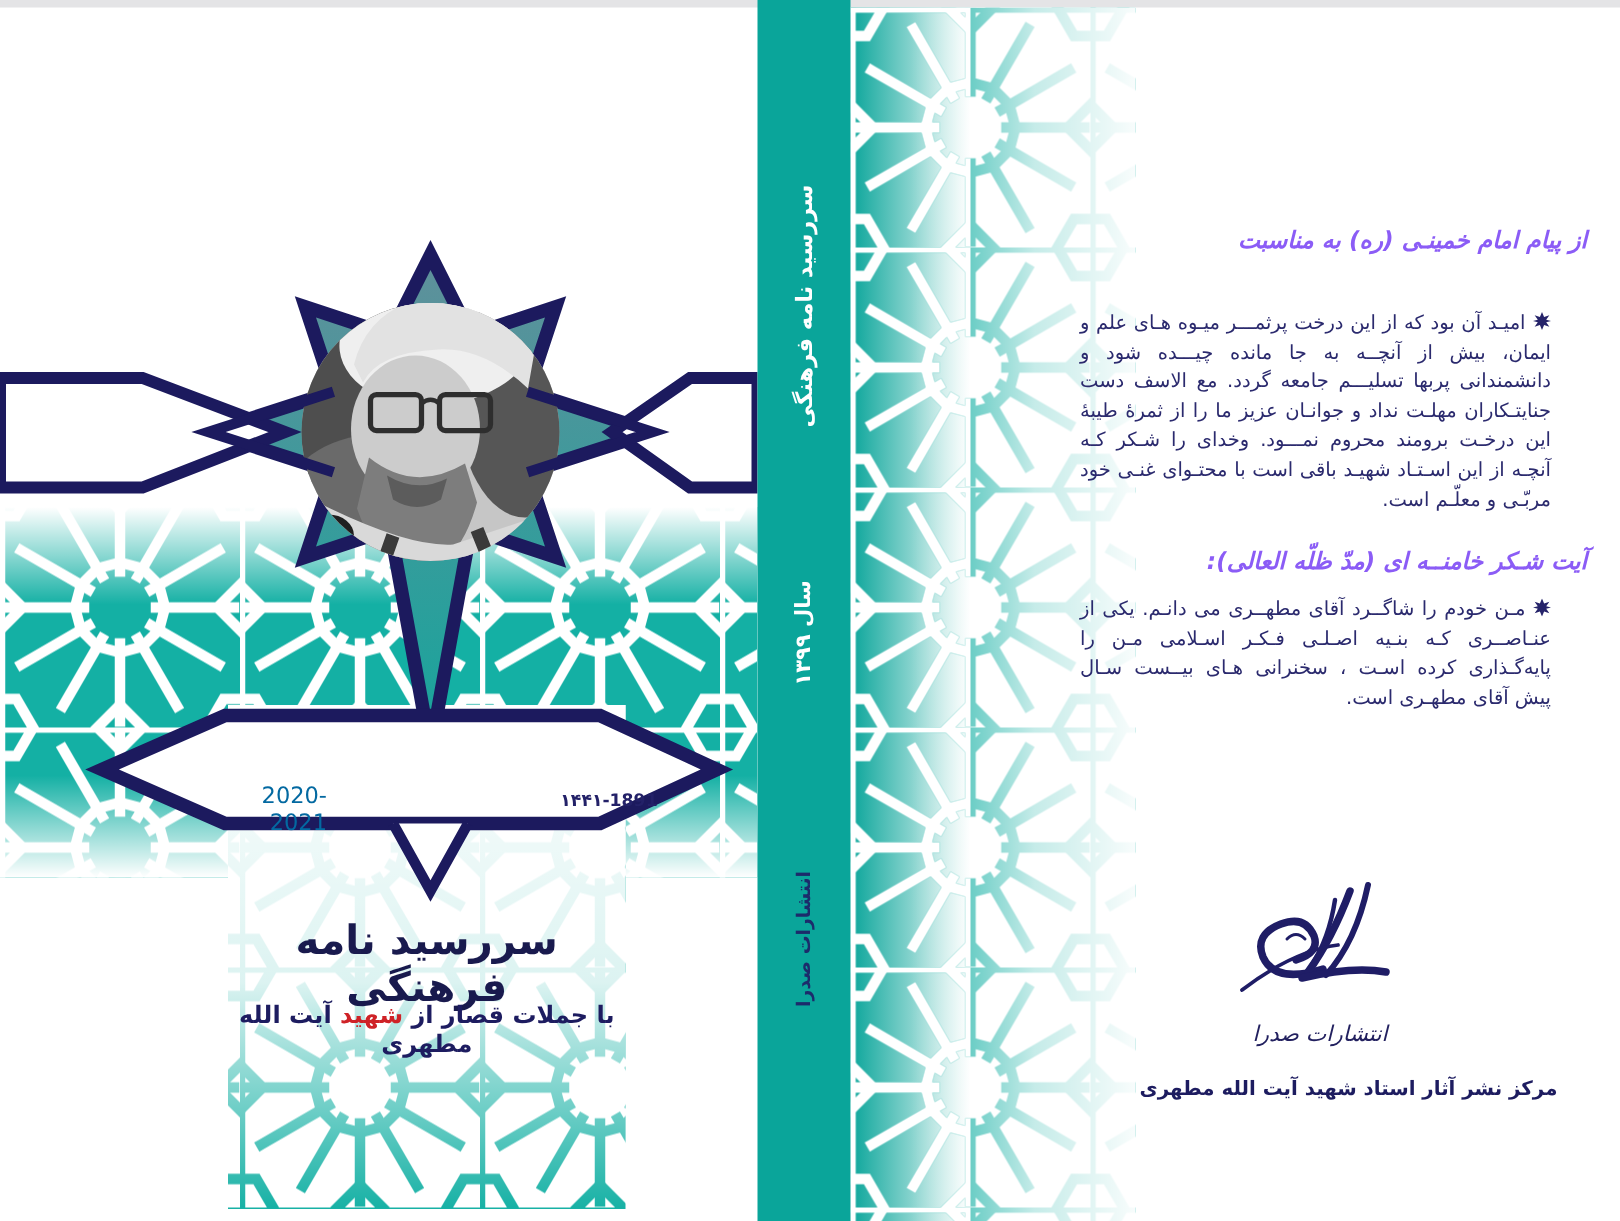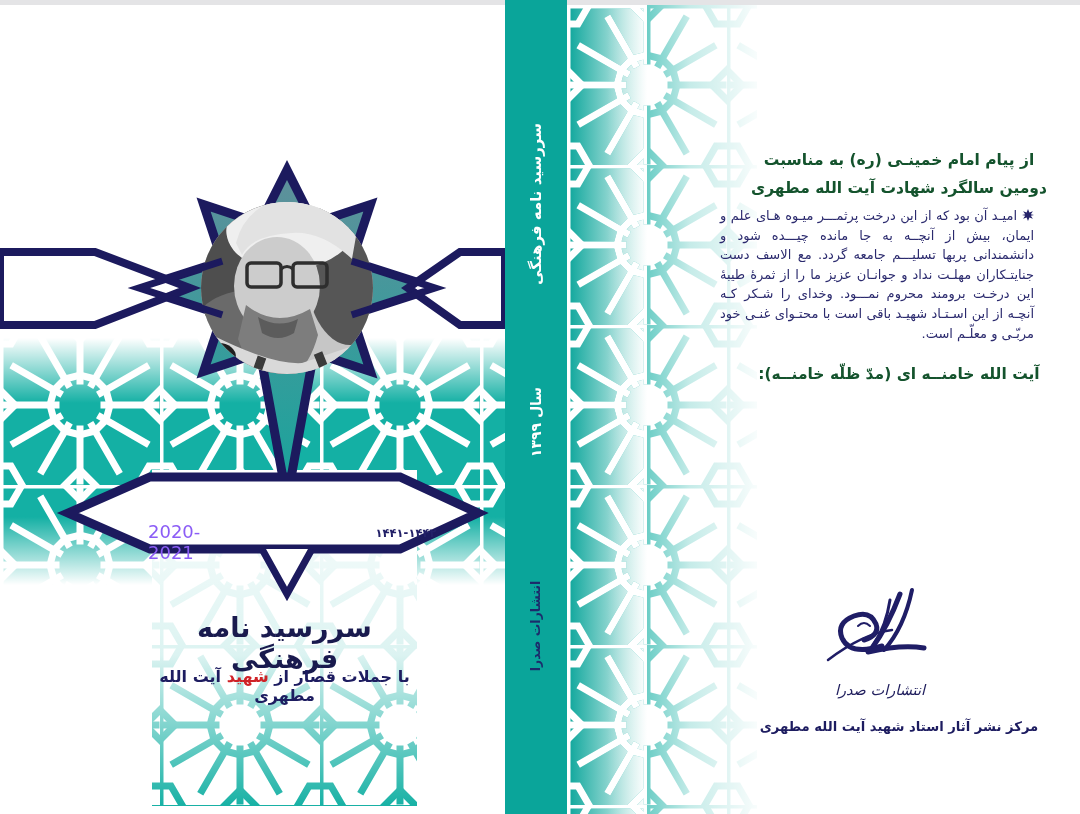--- a/index.html
+++ b/index.html
@@ -6,44 +6,44 @@
   #page{position:relative;width:1080px;height:814px;overflow:hidden;
         font-family:"DejaVu Sans",sans-serif;background:#ffffff;}
   .abs{position:absolute;}
   
   #top-strip{left:0;top:0;width:1080px;height:5px;background:#e4e4e6;}
   
   #front{left:0;top:5px;width:505px;height:809px;}
   #front svg{display:block;}
   .year-big{left:200px;top:480px;width:170px;text-align:center;
      font-size:62px;line-height:64px;font-weight:bold;color:#232168;letter-spacing:4px;}
-  .year-greg{left:148px;top:516px;width:70px;text-align:left;
-     font-size:18px;color:#8b5cf6;}
+  .year-greg{left:148px;top:516px;width:70px;text-align:right;
+     font-size:15px;color:#0369a1;}
   .year-hijri{left:370px;top:521px;width:72px;text-align:center;direction:rtl;
      font-size:11.5px;font-weight:bold;color:#232168;}
   .front-title{left:152px;top:607px;width:265px;text-align:center;direction:rtl;
      font-size:27px;font-weight:bold;color:#191a4e;}
   .front-subtitle{left:152px;top:662px;width:265px;text-align:center;direction:rtl;
      font-size:16px;font-weight:bold;color:#1d1c60;}
   .front-subtitle .hl{color:#cf2227;}
   
   #spine{left:505px;top:0;width:62px;height:814px;background:#0aa59a;}
   .spine-text{position:absolute;transform:rotate(-90deg);direction:rtl;
      text-align:center;white-space:nowrap;}
   #spine-title{left:-59px;top:193px;width:180px;height:22px;line-height:22px;
      font-size:15px;font-weight:bold;color:#ffffff;}
   #spine-year{left:-24px;top:412px;width:110px;height:20px;line-height:20px;
      font-size:14px;font-weight:bold;color:#ffffff;}
   #spine-pub{left:-24px;top:617px;width:110px;height:18px;line-height:18px;
      font-size:12.5px;font-weight:bold;color:#1c2b6b;}
   
   #back-strip{left:567px;top:5px;width:190px;height:809px;}
   .bk{direction:rtl;color:#2b2a6e;}
-  .bk-h{left:740px;width:318px;text-align:center;font-weight:bold;
-     font-size:15.5px;color:#14532d;line-height:28px;}
+  .bk-h{left:740px;width:318px;font-weight:bold;
+     font-size:15.5px;color:#8b5cf6;line-height:28px;font-style:italic;}
   .bk-p{left:720px;width:314px;text-align:justify;font-size:13px;line-height:19.6px;}
   .bullet{display:inline-block;vertical-align:-1px;margin-left:5px;}
   #logo{left:812px;top:586px;}
   #logo-caption{left:800px;top:682px;width:160px;text-align:center;
      font-size:14.5px;font-style:italic;color:#22205f;direction:rtl;}
   #back-footer{left:740px;top:719px;width:318px;text-align:center;direction:rtl;
      font-size:13.2px;font-weight:bold;color:#1d1c60;}
 </style>
 </head>
 <body>
@@ -148,21 +148,21 @@
       </g>
 
       <g>
         <polygon points="68,508 150,472 400,472 478,508 400,544 150,544" fill="#ffffff" stroke="#1c1a5e" stroke-width="9" stroke-linejoin="miter"></polygon>
         <polygon points="262,544 287,589 312,544" fill="#ffffff"></polygon>
         <path d="M262,544 L287,589 L312,544" fill="none" stroke="#1c1a5e" stroke-width="7"></path>
       </g>
     </svg>
 
     <div class="abs year-greg">2020-2021</div>
-    <div class="abs year-hijri">۱۴۴۱-۱۴۴۲</div>
+    <div class="abs year-hijri">۱۴۴۱-1891</div>
     <div class="abs front-title">سررسید نامه فرهنگی</div>
     <div class="abs front-subtitle"><span>با جملات قصار از </span><span class="hl">شهید</span><span> آیت الله مطهری</span></div>
   </div>
 
   <div id="spine" class="abs">
     <div id="spine-title" class="spine-text">سررسید نامه فرهنگی</div>
     <div id="spine-year" class="spine-text">سال ۱۳۹۹</div>
     <div id="spine-pub" class="spine-text">انتشارات صدرا</div>
   </div>
 
@@ -182,31 +182,35 @@
       <rect x="0" y="0" width="190" height="809" fill="#ffffff"></rect>
       <rect x="0" y="0" width="190" height="809" fill="url(#patTeal)"></rect>
       <rect x="0" y="0" width="80" height="809" fill="url(#tealEdge)"></rect>
       <rect x="0" y="0" width="80" height="809" fill="url(#patWhite)"></rect>
       <rect x="40" y="0" width="150" height="809" fill="url(#whiteFadeR)"></rect>
     </svg>
   </div>
 
   <div class="abs bk bk-h" style="top:146px">
     <div>از پیام امام خمینـی (ره) به مناسبت</div>
-    <div>دومین سالگرد شهادت آیت الله مطهری</div>
   </div>
 
   <div class="abs bk bk-p" style="top:206px">
     <svg class="bullet" width="12" height="12" viewBox="0 0 12 12">
       <polygon fill="#26246a" points="6,0 7.4,3.4 10.9,2.2 8.8,5.2 12,6 8.8,6.8 10.9,9.8 7.4,8.6 6,12 4.6,8.6 1.1,9.8 3.2,6.8 0,6 3.2,5.2 1.1,2.2 4.6,3.4"></polygon>
     </svg><span>امیـد آن بود که از این درخت پرثمـــر میـوه هـای علم و ایمان، بیش از آنچــه به جا مانده چیـــده شود و دانشمندانی پربها تسلیـــم جامعه گردد. مع الاسف دست جنایتـکاران مهلـت نداد و جوانـان عزیز ما را از ثمرهٔ طیبهٔ این درخـت برومند محروم نمـــود. وخدای را شـکر کـه آنچـه از این اسـتـاد شهیـد باقی است با محتـوای غنـی خود مربّـی و معلّـم است.</span>
   </div>
 
-  <div class="abs bk bk-h" style="top:360px">آیت الله خامنــه ای (مدّ ظلّه خامنــه):</div>
-
+  <div class="abs bk bk-h" style="top:360px">آیت شـکر خامنــه ای (مدّ ظلّه العالی):</div>
+
+  <div class="abs bk bk-p" style="top:397px">
+    <svg class="bullet" width="12" height="12" viewBox="0 0 12 12">
+      <polygon fill="#26246a" points="6,0 7.4,3.4 10.9,2.2 8.8,5.2 12,6 8.8,6.8 10.9,9.8 7.4,8.6 6,12 4.6,8.6 1.1,9.8 3.2,6.8 0,6 3.2,5.2 1.1,2.2 4.6,3.4"></polygon>
+    </svg><span>مـن خودم را شاگــرد آقای مطهــری می دانـم. یکی از عنـاصــری کـه بنـیه اصـلـی فـکـر اسـلامی مـن را پایه‌گـذاری کرده اسـت ، سخنرانی هـای بیــست سـال پیش آقای مطهـری است.</span>
+  </div>
 
   <svg id="logo" class="abs" width="140" height="96" viewBox="0 0 140 96">
     <g fill="none" stroke="#1f1d66" stroke-linecap="round">
       <path d="M70,60 Q38,70 30,52 Q24,37 42,30 Q58,24 64,38 Q68,49 52,54" stroke-width="5"></path>
       <path d="M88,8 Q76,40 60,62" stroke-width="5"></path>
       <path d="M100,4 Q92,42 72,64" stroke-width="4"></path>
       <path d="M78,14 Q74,40 62,58" stroke-width="3"></path>
       <path d="M56,66 Q90,58 112,62" stroke-width="5"></path>
       <path d="M16,74 Q50,48 80,44" stroke-width="2.5"></path>
       <path d="M46,40 q6,-6 12,0" stroke-width="2"></path>

